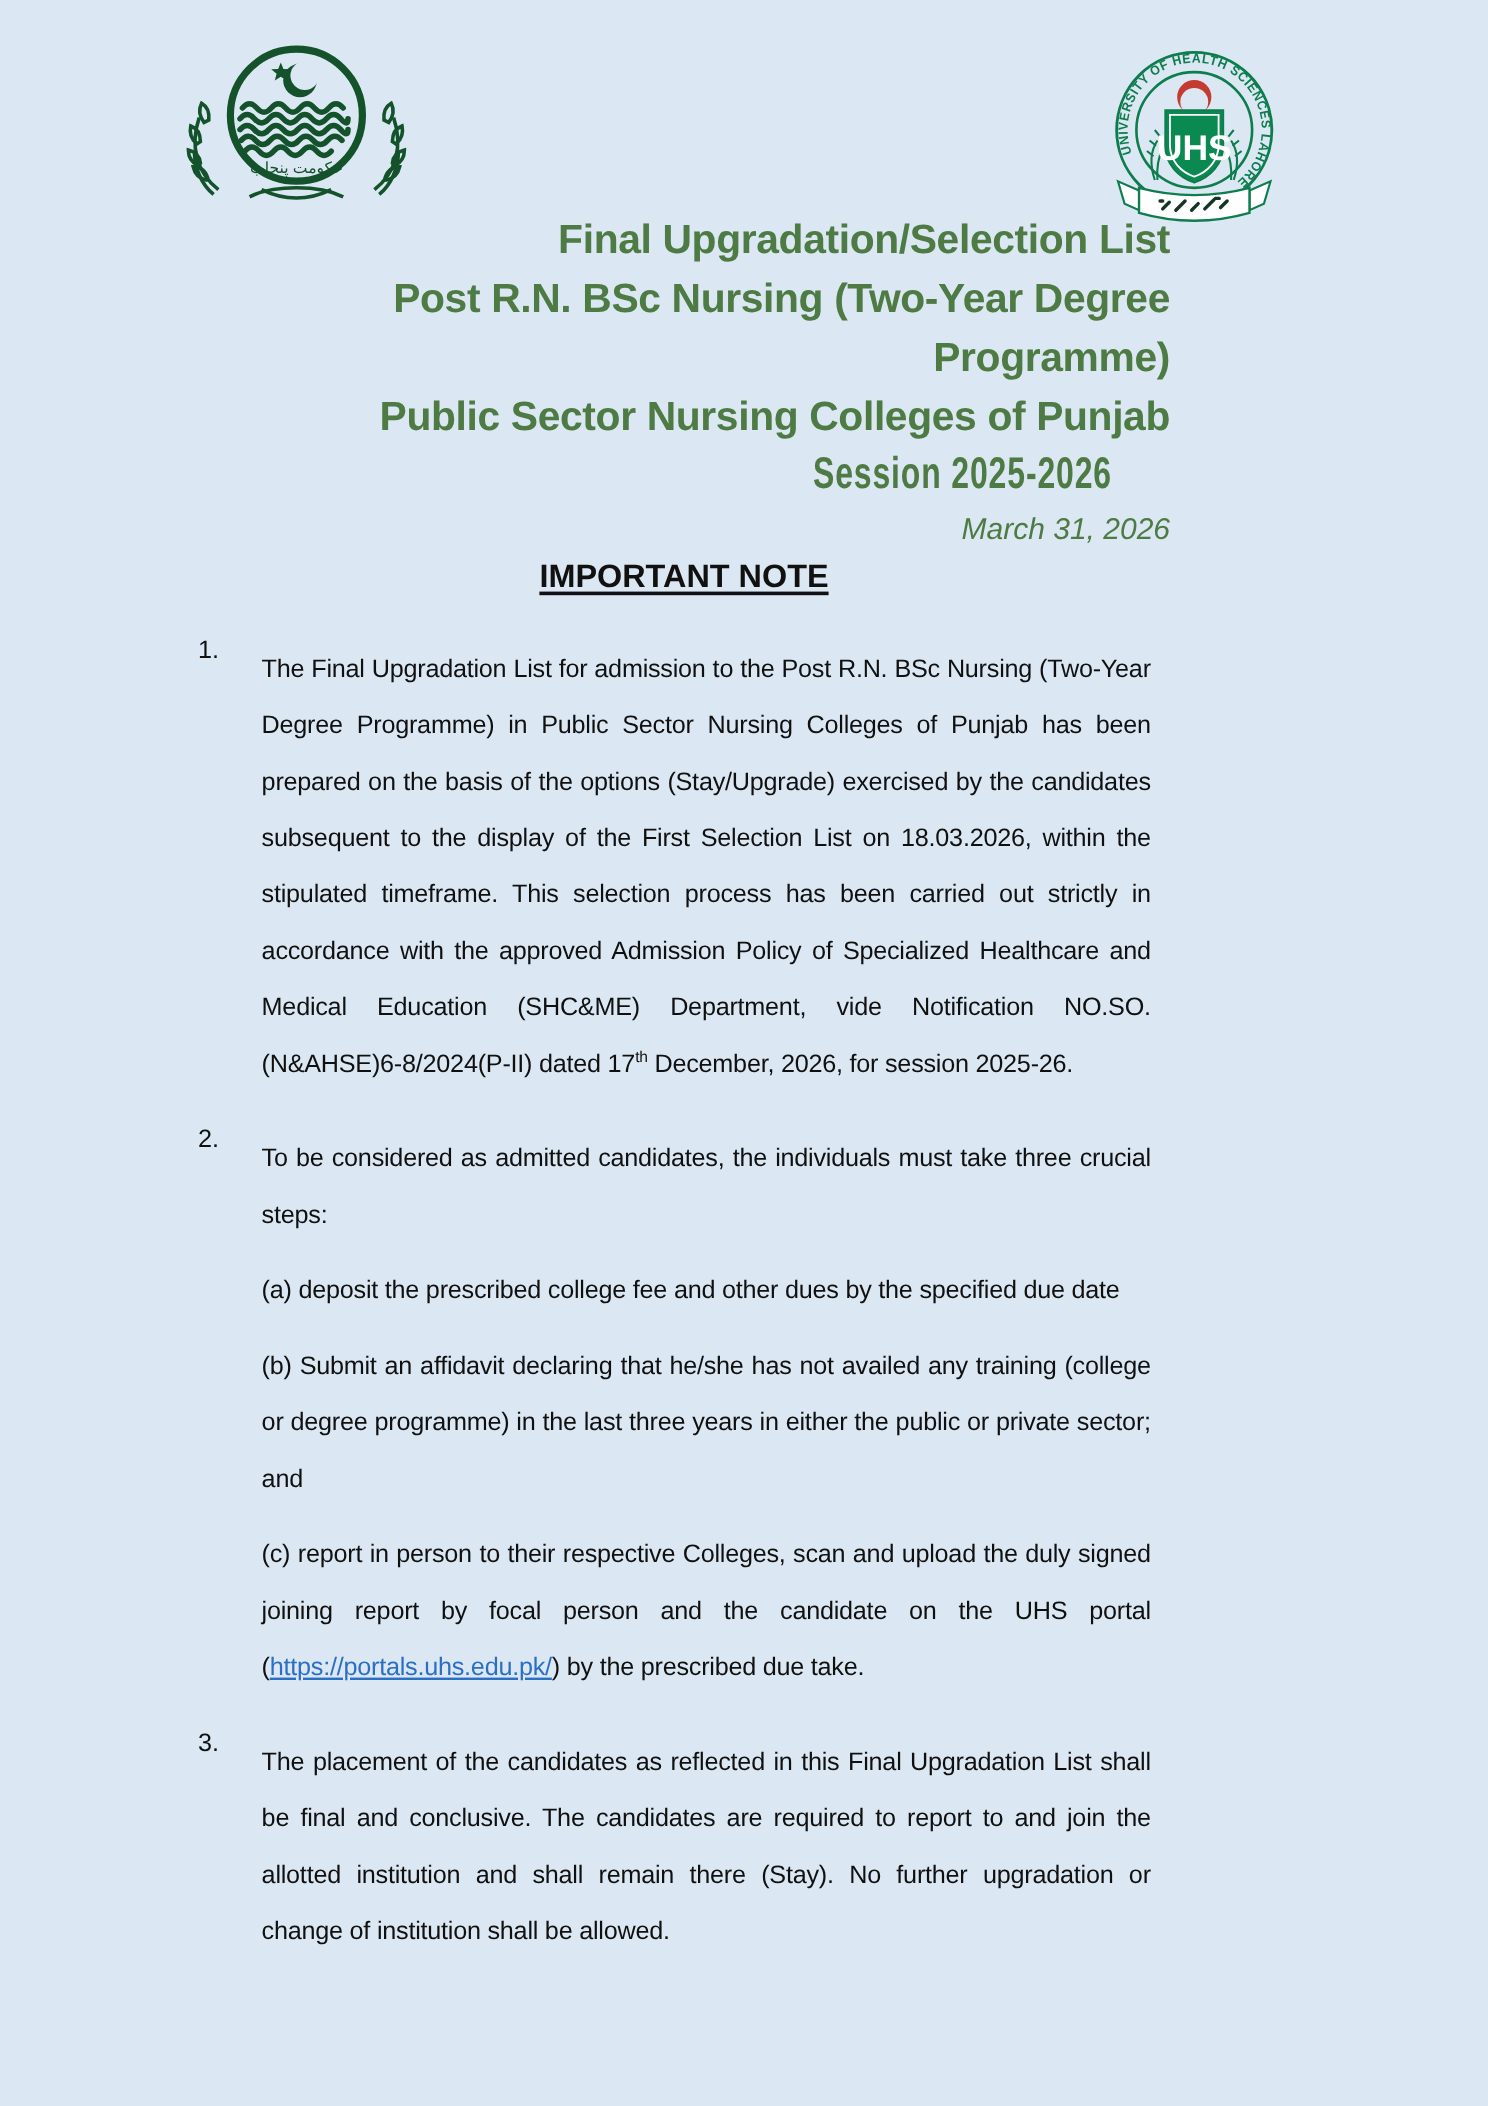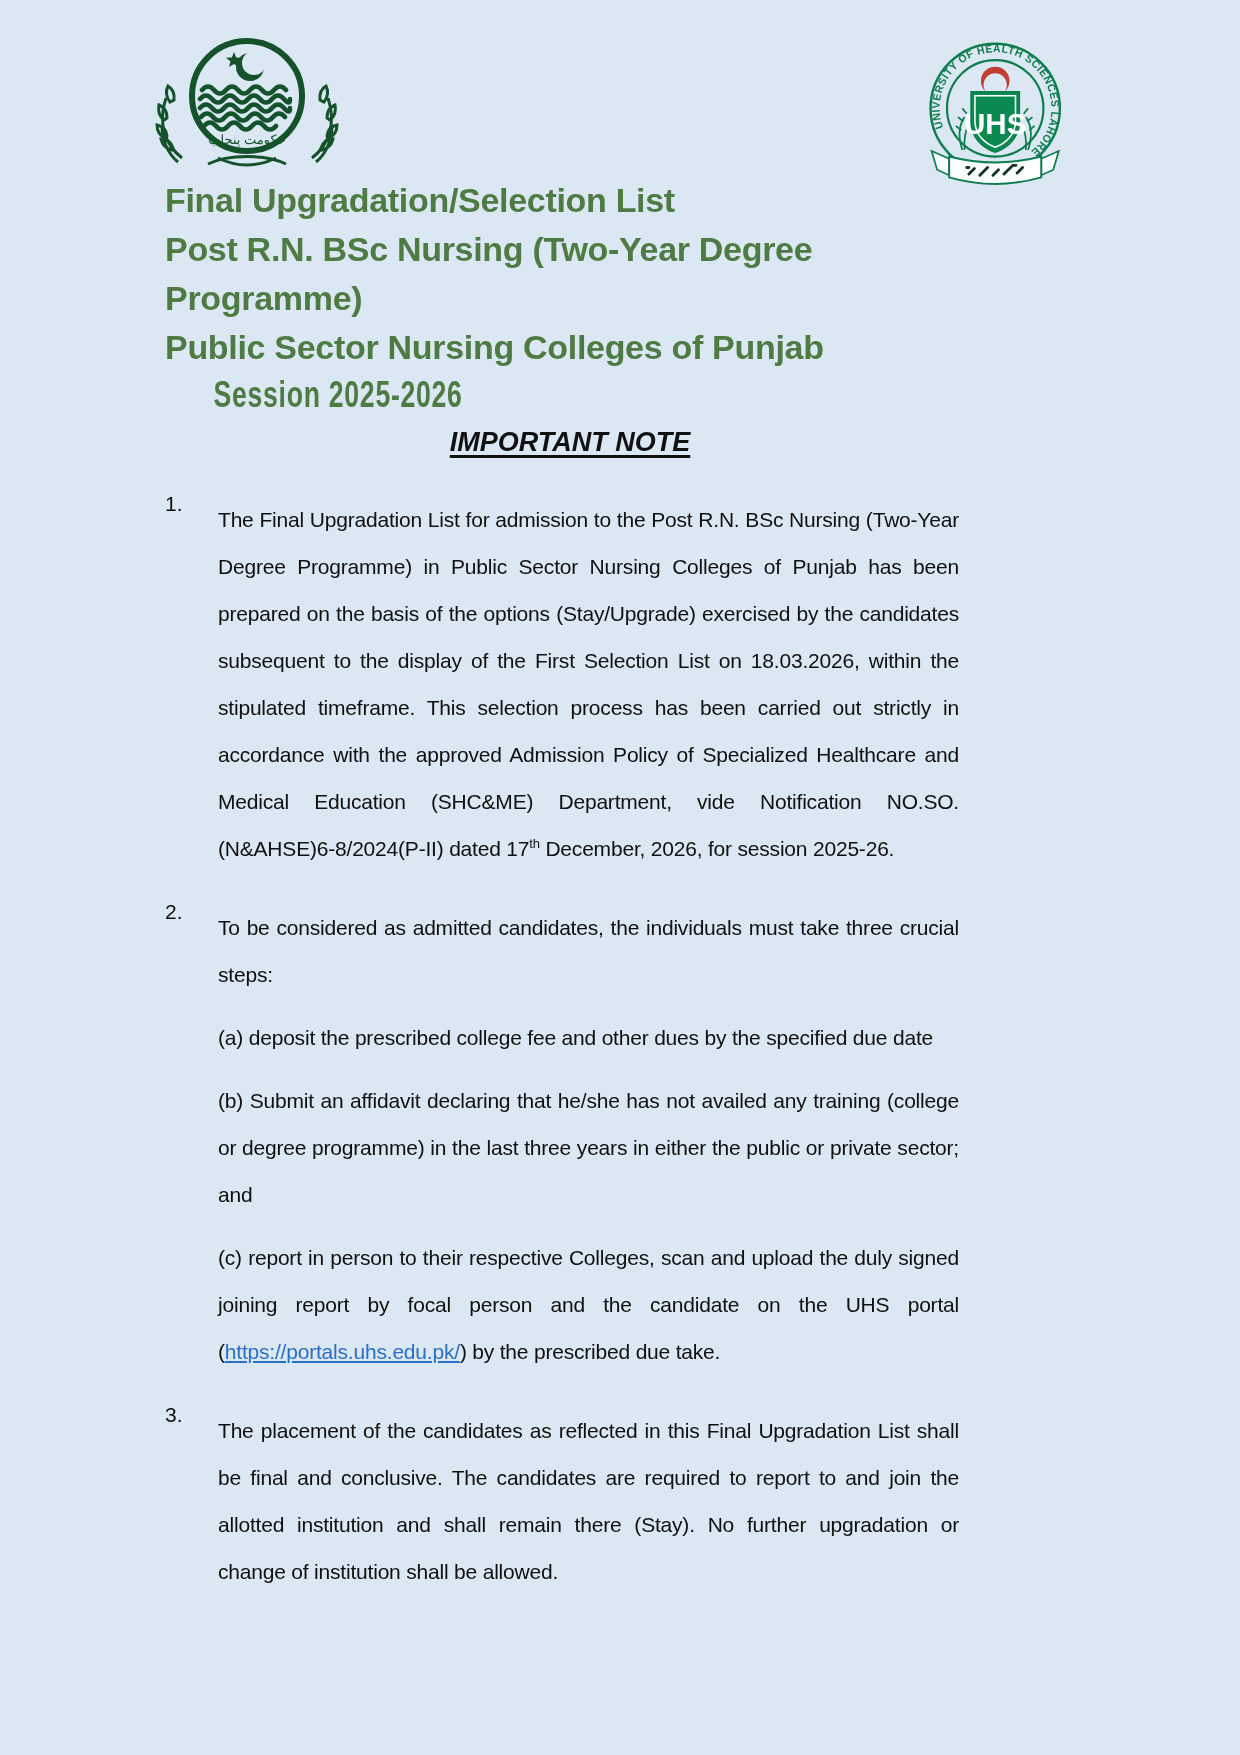--- a/index.html
+++ b/index.html
@@ -8,34 +8,34 @@
     width:1240px; height:1755px;
     background:#dbe7f2;
     font-family:"Liberation Sans", sans-serif;
     overflow:hidden;
   }
   .logo-punjab { position:absolute; left:148px; top:36px; }
   .logo-uhs    { position:absolute; left:916px; top:36px; }
 
   .content { position:absolute; left:165px; top:0; width:810px; }
 
-  .titles { margin-top:176px; text-align:left; color:#4e7b43; font-weight:700; }
+  .titles { margin-top:176px; text-align:right; color:#4e7b43; font-weight:700; }
   .title-line { font-size:34px; line-height:49px; letter-spacing:-0.3px; }
   .session-line { font-size:37px; line-height:46px; }
   .session-line .squeeze {
     display:inline-block; transform:scaleX(0.72); transform-origin:center;
     letter-spacing:1px;
   }
 
   .date-line { text-align:right; font-style:italic; color:#4e7b43;
                font-size:25px; line-height:30px; margin-top:8px; }
 
   .note-heading { text-align:center; margin-top:6px; font-size:27px;
                   font-weight:700; color:#111; line-height:36px; }
-  .note-heading span { text-decoration:underline; text-decoration-thickness:2.5px; text-underline-offset:4px;font-style:italic; }
+  .note-heading span { text-decoration:underline; text-decoration-thickness:2.5px; text-underline-offset:4px; }
 
   .items { margin-top:20px; font-size:21px; color:#101010; }
   .item  { display:flex; }
   .num   { width:37px; flex:none; line-height:47px; }
   .ibody { flex:1; min-width:0; }
   .ibody p { margin:16px; text-align:justify; line-height:47px; letter-spacing:-0.2px; }
   .ibody a { color:#2b6fc4; }
   .bold  { font-weight:700; }
   sup    { font-size:0.62em; line-height:0; vertical-align:super; }
 </style>
@@ -116,20 +116,21 @@
   </svg>
 
   <div class="content">
     <div class="titles">
       <div class="title-line">Final Upgradation/Selection List</div>
       <div class="title-line">Post R.N. BSc Nursing (Two-Year Degree Programme)</div>
       <div class="title-line">Public Sector Nursing Colleges of Punjab</div>
       <div class="session-line"><span class="squeeze">Session 2025-2026</span></div>
     </div>
 
+    <div class="date-line">March 31, 2026</div>
 
     <div class="note-heading"><span>IMPORTANT NOTE</span></div>
 
     <div class="items" id="items">
         <div class="item">
           <div class="num">1.</div>
           <div class="ibody">
             <p><span>The Final Upgradation List for admission to the Post R.N. BSc Nursing (Two-Year Degree Programme) in Public Sector Nursing Colleges of Punjab has been prepared on the basis of the options (Stay/Upgrade) exercised by the candidates subsequent to the display of the First Selection List on 18.03.2026, within the stipulated timeframe. This selection process has been carried out strictly in accordance with the approved Admission Policy of Specialized Healthcare and Medical Education (SHC&amp;ME) Department, vide Notification NO.SO. (N&amp;AHSE)6-8/2024(P-II) dated 17</span><sup>th</sup><span> December, 2026, for session 2025-26.</span></p>
           </div>
         </div>

